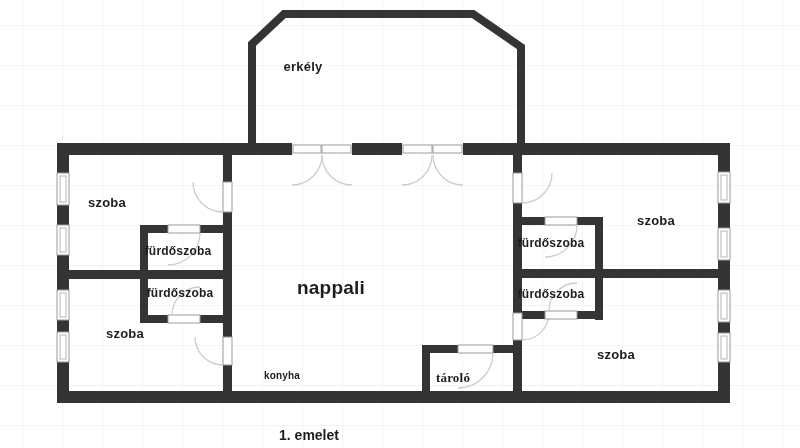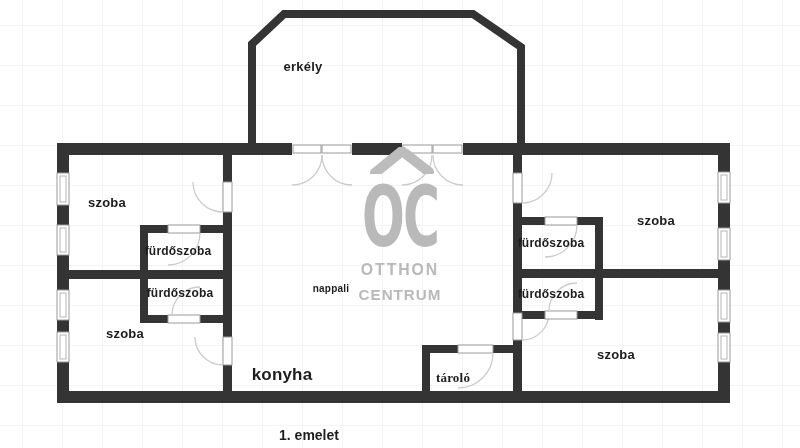--- a/index.html
+++ b/index.html
@@ -35,29 +35,20 @@
   #floor-label{
     position:absolute;left:309px;top:435px;transform:translate(-50%,-50%);
     font-size:14px;font-weight:700;color:#1d1d1d;z-index:4;white-space:nowrap;
   }
 </style>
 </head>
 <body>
 
 <div id="stage">
 
-  <div id="watermark">
-    <svg width="140" height="27" viewBox="0 0 140 27">
-      <path d="M 45,26 L 72,4" stroke="#bcbcbc" stroke-width="10" fill="none" stroke-linecap="round"></path>
-      <path d="M 76,7 L 99,25" stroke="#bcbcbc" stroke-width="10" fill="none" stroke-linecap="round"></path>
-    </svg>
-    <div class="wm-oc">OC</div>
-    <div class="wm-l1">OTTHON</div>
-    <div class="wm-l2">CENTRUM</div>
-  </div>
 
   <svg id="plan-svg" width="800" height="448" viewBox="0 0 800 448">
 
     <path d="M 252,147 L 252,44 L 284,14 L 473,14 L 521,47 L 521,147" fill="none" stroke="#343434" stroke-width="8" stroke-linejoin="miter"></path>
 
     <g fill="#343434">
 
       <rect x="57" y="143" width="673" height="12"></rect>
       <rect x="57" y="391" width="673" height="12"></rect>
       <rect x="57" y="143" width="12" height="260"></rect>
@@ -184,22 +175,22 @@
       <path d="M 493,353 A 35,35 0 0 1 458,388" fill="none" stroke="#cccccc" stroke-width="1.3"></path>
     </g>
   </svg>
 
   <div id="room-labels">
       <div class="room-label" style="left: 303px; top: 66px; font-size: 13px;">erkély</div>
       <div class="room-label" style="left: 107px; top: 202px; font-size: 13px;">szoba</div>
       <div class="room-label" style="left: 178px; top: 251px; font-size: 12px;">fürdőszoba</div>
       <div class="room-label" style="left: 180px; top: 293px; font-size: 12px;">fürdőszoba</div>
       <div class="room-label" style="left: 125px; top: 333px; font-size: 13px;">szoba</div>
-      <div class="room-label" style="left: 331px; top: 288px; font-size: 10px;">nappali</div>
-      <div class="room-label" style="left: 282px; top: 375px; font-size: 17px; text-align: right;">konyha</div>
+      <div class="room-label" style="left: 331px; top: 288px; font-size: 19px;">nappali</div>
+      <div class="room-label" style="left: 282px; top: 375px; font-size: 10px; text-align: right;">konyha</div>
       <div class="room-label" style="left: 453px; top: 378px; font-size: 13px; font-family: Liberation Serif, serif;">tároló</div>
       <div class="room-label" style="left: 551px; top: 243px; font-size: 12px;">fürdőszoba</div>
       <div class="room-label" style="left: 551px; top: 294px; font-size: 12px;">fürdőszoba</div>
       <div class="room-label" style="left: 656px; top: 220px; font-size: 13px;">szoba</div>
       <div class="room-label" style="left: 616px; top: 354px; font-size: 13px;">szoba</div>
     </div>
 
   <div id="floor-label">1. emelet</div>
 
 </div>

